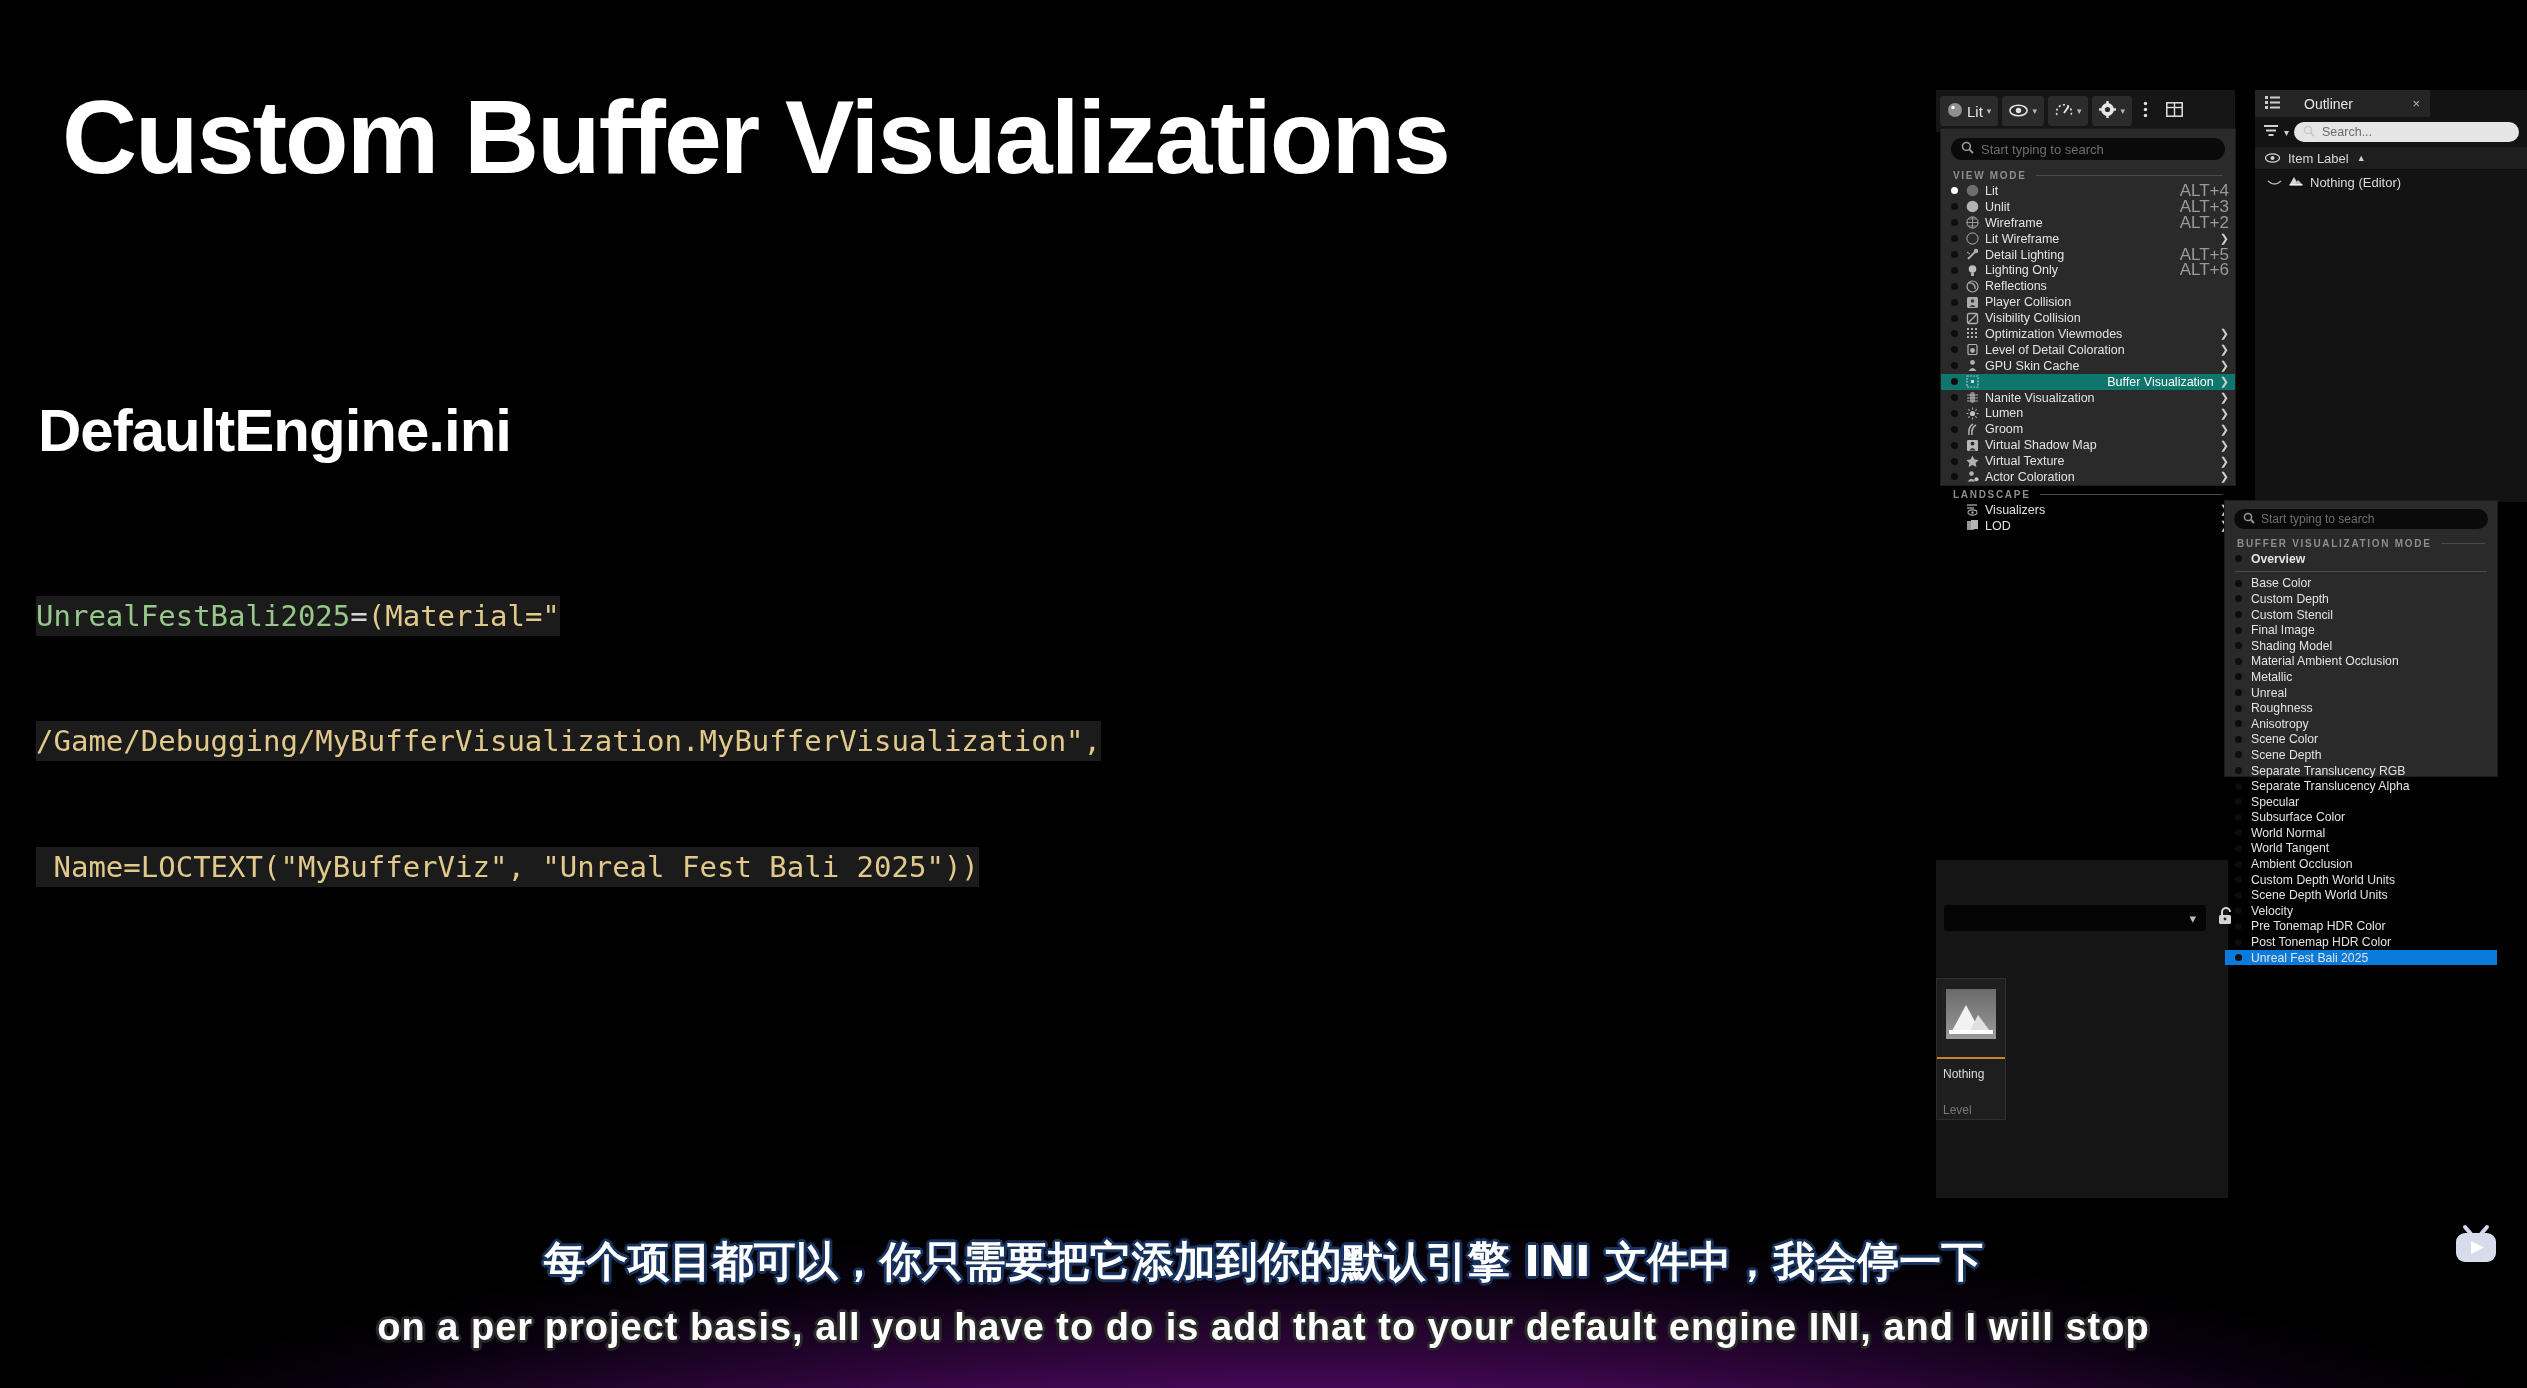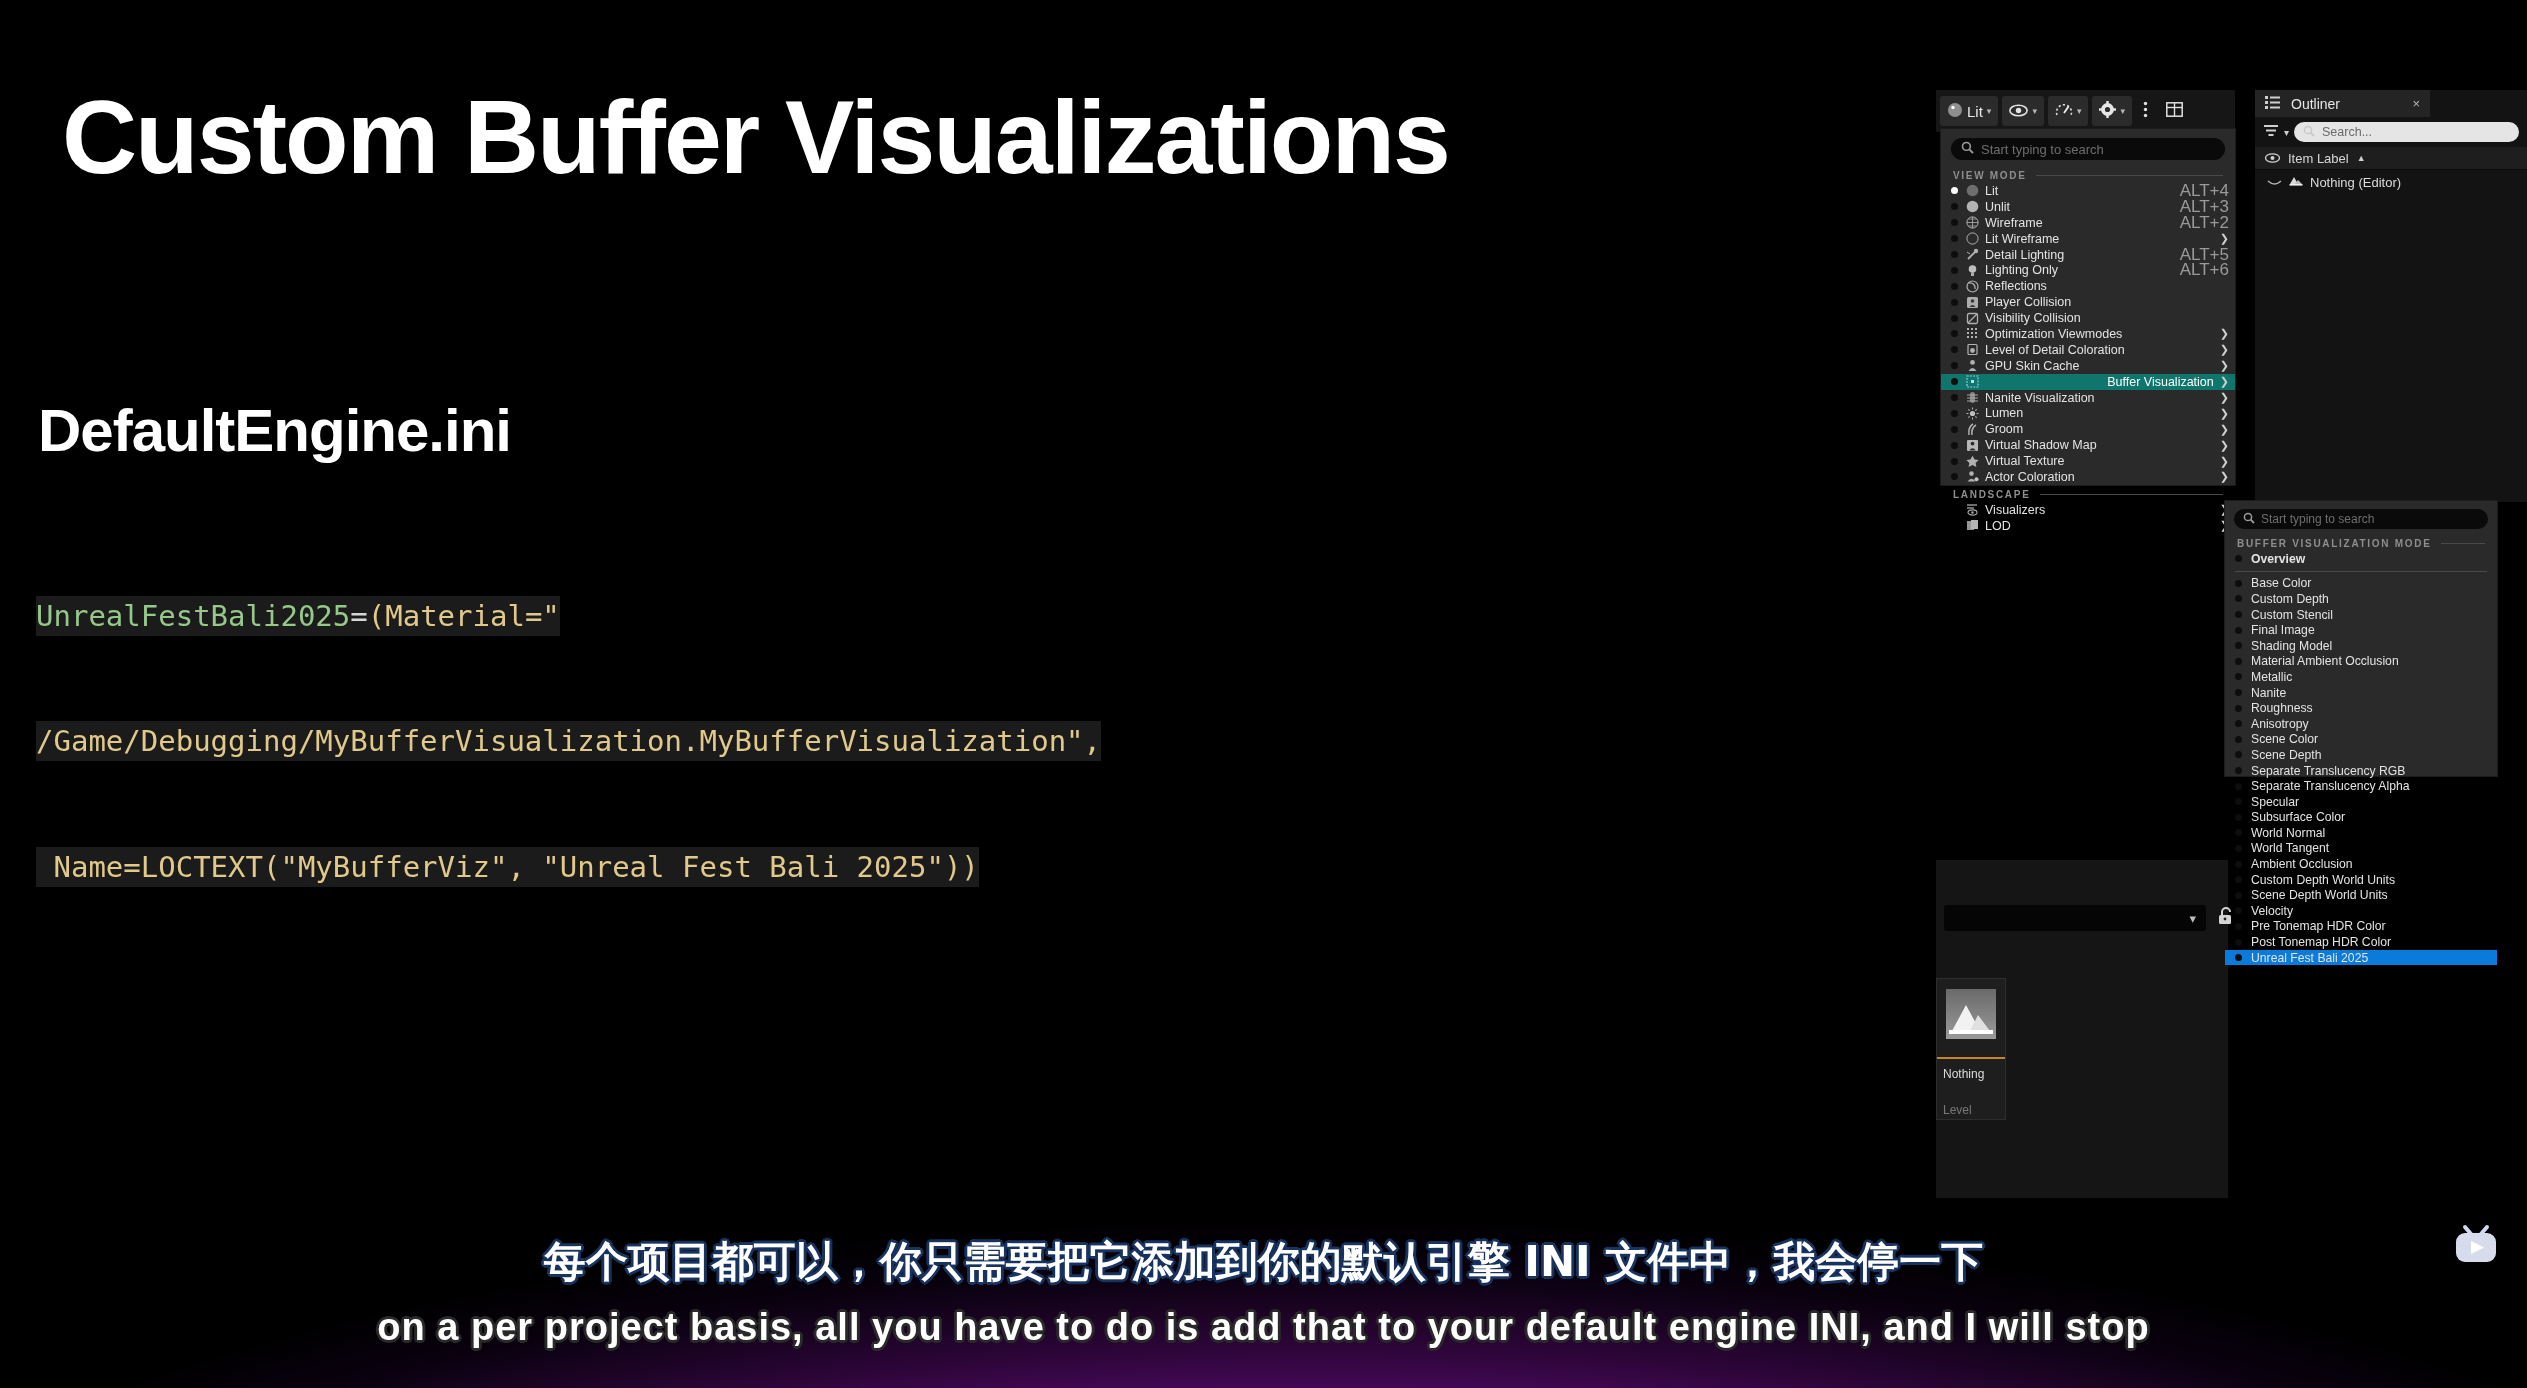--- a/index.html
+++ b/index.html
@@ -110,21 +110,21 @@
   .bv-radio{width:7px;height:7px;border-radius:50%;background:#0d0d0d;margin-right:9px;flex:none;}
   .bv-div{height:1px;background:#4a4a4a;margin:4px 10px 4px 10px;}
 
   
   #outliner{
     position:absolute;left:2254px;top:90px;width:273px;height:412px;
     background:#131313;border-left:1px solid #000;
   }
   #outliner-tab{
     height:27px;background:#242424;display:flex;align-items:center;
-    padding:0 10px;gap:11px;width:155px;
+    padding:0 10px;gap:24px;width:155px;
   }
   #outliner-tab .ttl{color:#e6e6e6;font-size:14px;flex:1;}
   #outliner-tab .x{color:#b9b9b9;font-size:13px;}
   #outliner-toolbar{
     height:30px;display:flex;align-items:center;gap:5px;padding:0 9px;background:#131313;
   }
   #out-search{
     flex:1;height:20px;background:#e5e5e5;border-radius:10px;display:flex;
     align-items:center;padding:0 9px;gap:7px;
   }
@@ -681,21 +681,21 @@
       <div class="bv-item">
         <span class="bv-radio"></span>
         <span>Material Ambient Occlusion</span>
       </div>
       <div class="bv-item">
         <span class="bv-radio"></span>
         <span>Metallic</span>
       </div>
       <div class="bv-item">
         <span class="bv-radio"></span>
-        <span>Nanite</span>
+        <span>Unreal</span>
       </div>
       <div class="bv-item">
         <span class="bv-radio"></span>
         <span>Roughness</span>
       </div>
       <div class="bv-item">
         <span class="bv-radio"></span>
         <span>Anisotropy</span>
       </div>
       <div class="bv-item">

